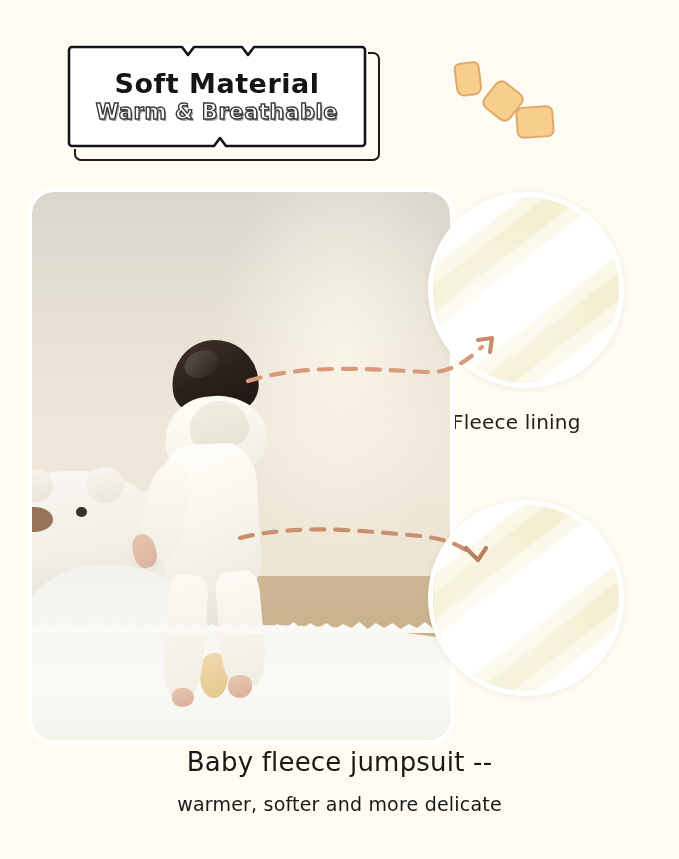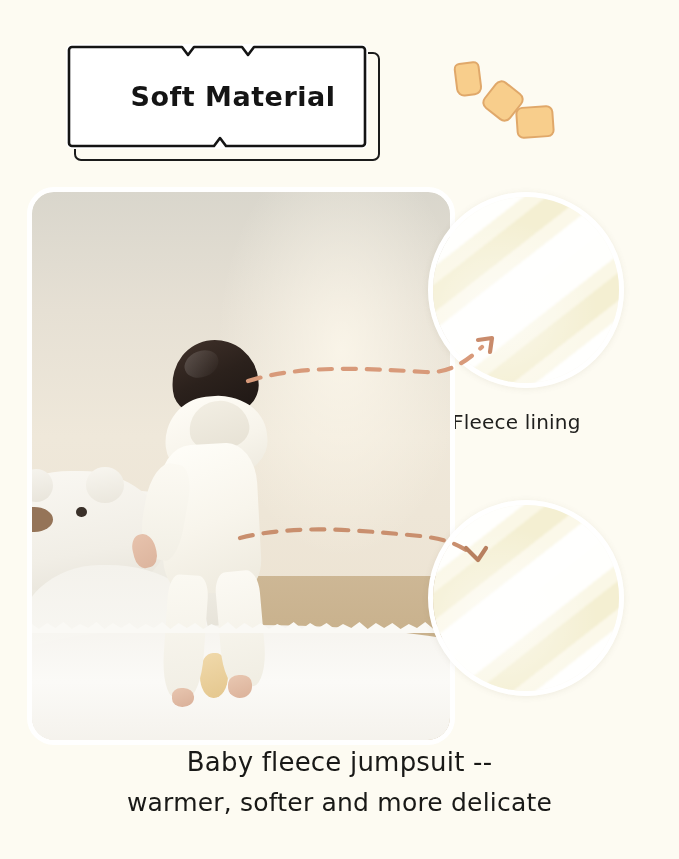--- a/index.html
+++ b/index.html
@@ -14,21 +14,21 @@
   .badge-wrap{position:absolute;left:66px;top:44px;width:310px;height:113px;}
   .badge-shadow{
     position:absolute;left:8px;top:8px;width:302px;height:105px;
     background:#FDFBF2;border:2.5px solid #1b1b1b;border-radius:7px;
   }
   .badge-main{
     position:absolute;left:0;top:0;width:302px;height:105px;
     background:#FFFFFF;border-radius:7px;
   }
   .badge-svg{position:absolute;left:0;top:0;}
-  .badge-text{position:absolute;left:16px;top:0;width:302px;height:105px;
+  .badge-text{position:absolute;left:0;top:0;width:302px;height:105px;
     display:flex;flex-direction:column;align-items:center;justify-content:center;gap:2px;}
   .badge-line1{
     font-size:27px;font-weight:700;color:#141414;letter-spacing:.5px;
     font-family:"DejaVu Sans", sans-serif;line-height:1.1;
   }
   .badge-line2{
     font-size:21px;font-weight:700;letter-spacing:.6px;line-height:1.15;
     color:#ffffff;
     -webkit-text-stroke:1.4px #3a3a3a;
     text-shadow:1.5px 1.5px 0 rgba(90,90,90,.55);
@@ -142,38 +142,39 @@
 
   
   .arrows{position:absolute;left:0;top:0;width:679px;height:859px;z-index:8;pointer-events:none;}
 
   
   .lbl-fleece{position:absolute;left:452px;top:410px;font-size:20px;color:#20201e;
     font-family:"DejaVu Sans", sans-serif;letter-spacing:.2px;white-space:nowrap;}
   .caption{position:absolute;left:0;top:745px;width:679px;text-align:center;z-index:9;}
   .cap-1{font-size:26px;color:#191917;letter-spacing:.2px;line-height:1.32;
     font-family:"DejaVu Sans", sans-serif;}
-  .cap-2{font-size:25px;color:#191917;letter-spacing:.2px;line-height:1.34;margin-top:7px;
+  .cap-2{font-size:19px;color:#191917;letter-spacing:.2px;line-height:1.34;margin-top:13px;
     font-family:"DejaVu Sans", sans-serif;}
 </style>
 </head>
 <body>
 
 <div class="stage">
 
   <div class="badge-wrap">
     <div class="badge-shadow"></div>
     <div class="badge-main"></div>
     <svg class="badge-svg" width="302" height="105" viewBox="0 0 302 105">
       <path d="M6 3 H116 L122 11 L128 3 H176 L182 11 L188 3 H296
                a3 3 0 0 1 3 3 V99 a3 3 0 0 1 -3 3 H160 L154 94 L148 102 H6
                a3 3 0 0 1 -3 -3 V6 a3 3 0 0 1 3 -3 Z" fill="#FFFFFF" stroke="#141414" stroke-width="2.6" stroke-linejoin="round"></path>
     </svg>
     <div class="badge-text">
       <div class="badge-line1">Soft Material</div>
+      <div class="badge-line2">Warm &amp; Breathable</div>
     </div>
   </div>
 
   <div class="deco deco-1"></div>
   <div class="deco deco-2"></div>
   <div class="deco deco-3"></div>
 
   <div class="photo">
     <div class="wall"></div>
     <div class="wall-light"></div>

